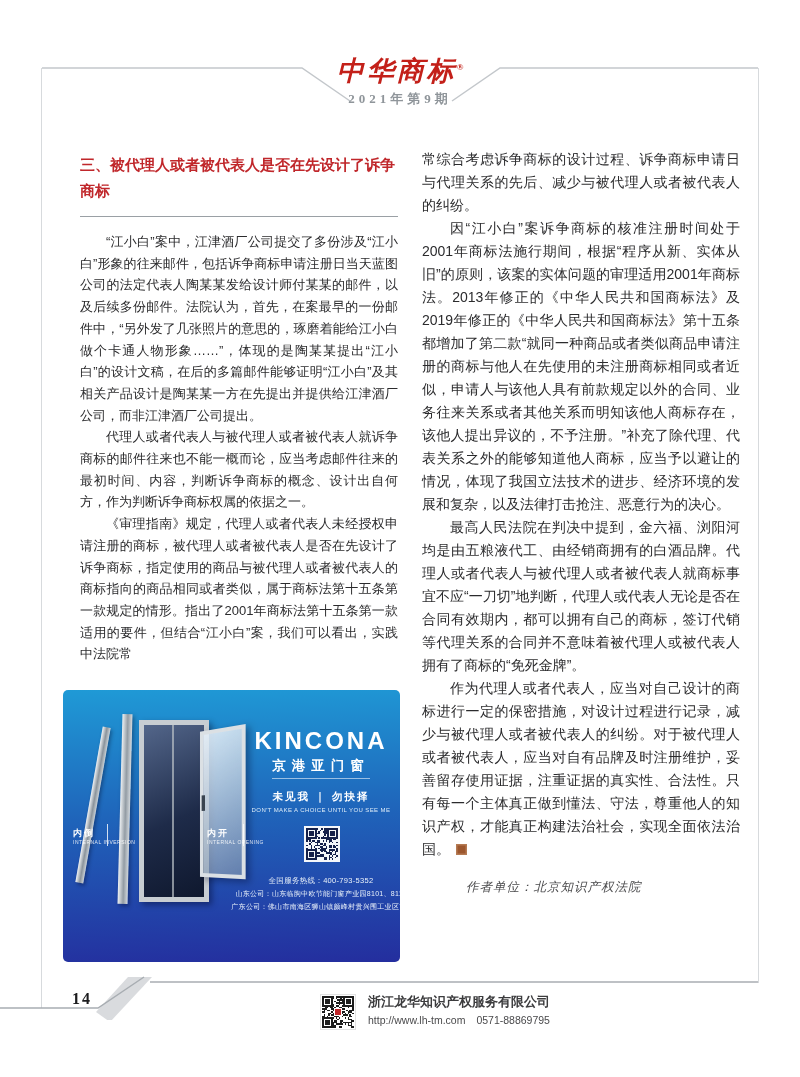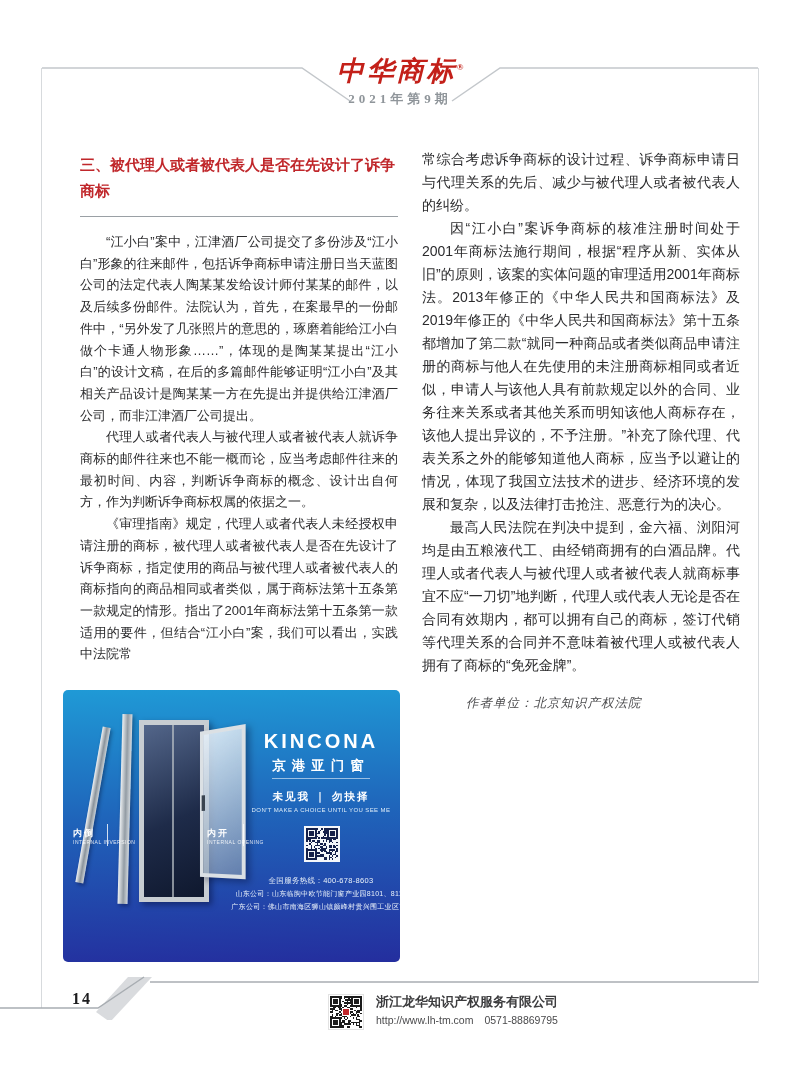--- a/index.html
+++ b/index.html
@@ -73,37 +73,37 @@
     transform:perspective(300px) rotateY(-24deg) skewY(-3deg);
     box-shadow:4px 3px 7px rgba(0,0,30,.35);}
   .win-handle{position:absolute;left:-2px;top:62px;width:4px;height:16px;background:#3a4450;}
   .lbl{position:absolute;color:#fff;text-align:left;line-height:1.25;}
   .lbl .cn{font-size:9px;font-weight:bold;letter-spacing:2px;}
   .lbl .en{font-size:5px;letter-spacing:.5px;opacity:.85;}
   .lbl-line{position:absolute;width:1px;height:22px;background:rgba(255,255,255,.8);}
   .lbl1{left:10px;top:138px;} .lbl1-line{left:44px;top:134px;}
   .lbl2{left:144px;top:138px;} .lbl2-line{left:180px;top:134px;}
   .brand{position:absolute;left:180px;top:38px;width:156px;text-align:center;color:#fff;}
-  .brand-en{font-size:20px;font-weight:bold;letter-spacing:3px;line-height:26px;}
+  .brand-en{font-size:24px;font-weight:bold;letter-spacing:3px;line-height:26px;}
   .brand-cn{margin-top:3px;font-size:13.5px;font-weight:bold;letter-spacing:6px;
     padding-bottom:3px;border-bottom:1px solid rgba(255,255,255,.55);display:inline-block;}
   .slogan{position:absolute;left:180px;top:100px;width:156px;text-align:center;color:#fff;
     font-size:10.5px;letter-spacing:2px;font-weight:bold;}
   .slogan-en{position:absolute;left:168px;top:117px;width:180px;text-align:center;color:#dcebf8;
     font-size:6px;letter-spacing:.4px;}
   .ad-qr{position:absolute;left:241px;top:136px;width:36px;height:36px;background:#f4f7fa;padding:2px;
     display:grid;grid-template-columns:repeat(21,1fr);grid-template-rows:repeat(21,1fr);}
   .contact{position:absolute;left:150px;top:184px;width:216px;text-align:center;
     color:#e9f1fa;font-size:7px;line-height:13px;letter-spacing:.3px;}
   .contact .hot{font-size:7.5px;}
   
   .pageno{position:absolute;left:72px;top:990px;
     font-family:"Liberation Serif","DejaVu Serif",serif;font-weight:bold;
     font-size:16px;letter-spacing:2px;color:#1c1c1e;}
-  .ftr-center{position:absolute;left:328px;top:994px;display:flex;align-items:flex-start;}
+  .ftr-center{position:absolute;left:320px;top:994px;display:flex;align-items:flex-start;}
   .footer-qr{width:32px;height:32px;background:#fff;border:1px solid #e2e2e2;padding:1px;
     display:grid;grid-template-columns:repeat(21,1fr);grid-template-rows:repeat(21,1fr);position:relative;}
   .footer-qr::after{content:"";position:absolute;left:13px;top:13px;width:6px;height:6px;background:#c0272b;border:1px solid #fff;}
   .ftr-texts{margin-left:12px;text-align:left;}
   .company{font-size:13px;font-weight:bold;color:#3c3c3e;line-height:16px;}
   .url-line{margin-top:4px;font-size:10.5px;color:#4a4a4c;}
   .url-line span{margin-right:8px;}
 </style>
 </head>
 <body>
@@ -126,20 +126,21 @@
     <h2 class="sec-title">三、被代理人或者被代表人是否在先设计了诉争商标</h2>
     <p>“江小白”案中，江津酒厂公司提交了多份涉及“江小白”形象的往来邮件，包括诉争商标申请注册日当天蓝图公司的法定代表人陶某某发给设计师付某某的邮件，以及后续多份邮件。法院认为，首先，在案最早的一份邮件中，“另外发了几张照片的意思的，琢磨着能给江小白做个卡通人物形象……”，体现的是陶某某提出“江小白”的设计文稿，在后的多篇邮件能够证明“江小白”及其相关产品设计是陶某某一方在先提出并提供给江津酒厂公司，而非江津酒厂公司提出。</p>
     <p>代理人或者代表人与被代理人或者被代表人就诉争商标的邮件往来也不能一概而论，应当考虑邮件往来的最初时间、内容，判断诉争商标的概念、设计出自何方，作为判断诉争商标权属的依据之一。</p>
     <p>《审理指南》规定，代理人或者代表人未经授权申请注册的商标，被代理人或者被代表人是否在先设计了诉争商标，指定使用的商品与被代理人或者被代表人的商标指向的商品相同或者类似，属于商标法第十五条第一款规定的情形。指出了2001年商标法第十五条第一款适用的要件，但结合“江小白”案，我们可以看出，实践中法院常</p>
   </div>
 
   <div class="col col-right">
     <p class="noindent">常综合考虑诉争商标的设计过程、诉争商标申请日与代理关系的先后、减少与被代理人或者被代表人的纠纷。</p>
     <p>因“江小白”案诉争商标的核准注册时间处于2001年商标法施行期间，根据“程序从新、实体从旧”的原则，该案的实体问题的审理适用2001年商标法。2013年修正的《中华人民共和国商标法》及2019年修正的《中华人民共和国商标法》第十五条都增加了第二款“就同一种商品或者类似商品申请注册的商标与他人在先使用的未注册商标相同或者近似，申请人与该他人具有前款规定以外的合同、业务往来关系或者其他关系而明知该他人商标存在，该他人提出异议的，不予注册。”补充了除代理、代表关系之外的能够知道他人商标，应当予以避让的情况，体现了我国立法技术的进步、经济环境的发展和复杂，以及法律打击抢注、恶意行为的决心。</p>
     <p>最高人民法院在判决中提到，金六福、浏阳河均是由五粮液代工、由经销商拥有的白酒品牌。代理人或者代表人与被代理人或者被代表人就商标事宜不应“一刀切”地判断，代理人或代表人无论是否在合同有效期内，都可以拥有自己的商标，签订代销等代理关系的合同并不意味着被代理人或被代表人拥有了商标的“免死金牌”。</p>
+    <p><span>作为代理人或者代表人，应当对自己设计的商标进行一定的保密措施，对设计过程进行记录，减少与被代理人或者被代表人的纠纷。对于被代理人或者被代表人，应当对自有品牌及时注册维护，妥善留存使用证据，注重证据的真实性、合法性。只有每一个主体真正做到懂法、守法，尊重他人的知识产权，才能真正构建法治社会，实现全面依法治国。</span><span class="seal"></span></p>
     <div class="author">作者单位：北京知识产权法院</div>
   </div>
 
   <div class="ad">
     <div class="win win-bar1"></div>
     <div class="win win-bar2"></div>
     <div class="win win-frame">
         <div class="win-frame-inner"></div>
       </div>
     <div class="win win-sash">
@@ -602,21 +603,21 @@
         <div></div>
         <div style="background: rgb(20, 32, 74);"></div>
         <div></div>
         <div style="background: rgb(20, 32, 74);"></div>
         <div></div>
         <div></div>
         <div></div>
       </div>
 
     <div class="contact">
-      <div class="hot">全国服务热线：400-678-8603</div>
+      <div class="hot">全国服务热线：400-793-5352</div>
       <div>山东公司：山东临朐中欧节能门窗产业园8101、8111</div>
       <div>广东公司：佛山市南海区狮山镇颜峰村贵兴围工业区7号</div>
     </div>
   </div>
 
   <svg class="ftr-svg" width="800" height="60">
     <polygon points="128,17 152,17 110,62 96,52" fill="#d9dbde"></polygon>
     <line x1="150" y1="22" x2="758" y2="22" stroke="#a8adb2" stroke-width="1.5"></line>
     <polyline points="0,48 98,48 144,17" fill="none" stroke="#a8adb2" stroke-width="1.5"></polyline>
   </svg>

